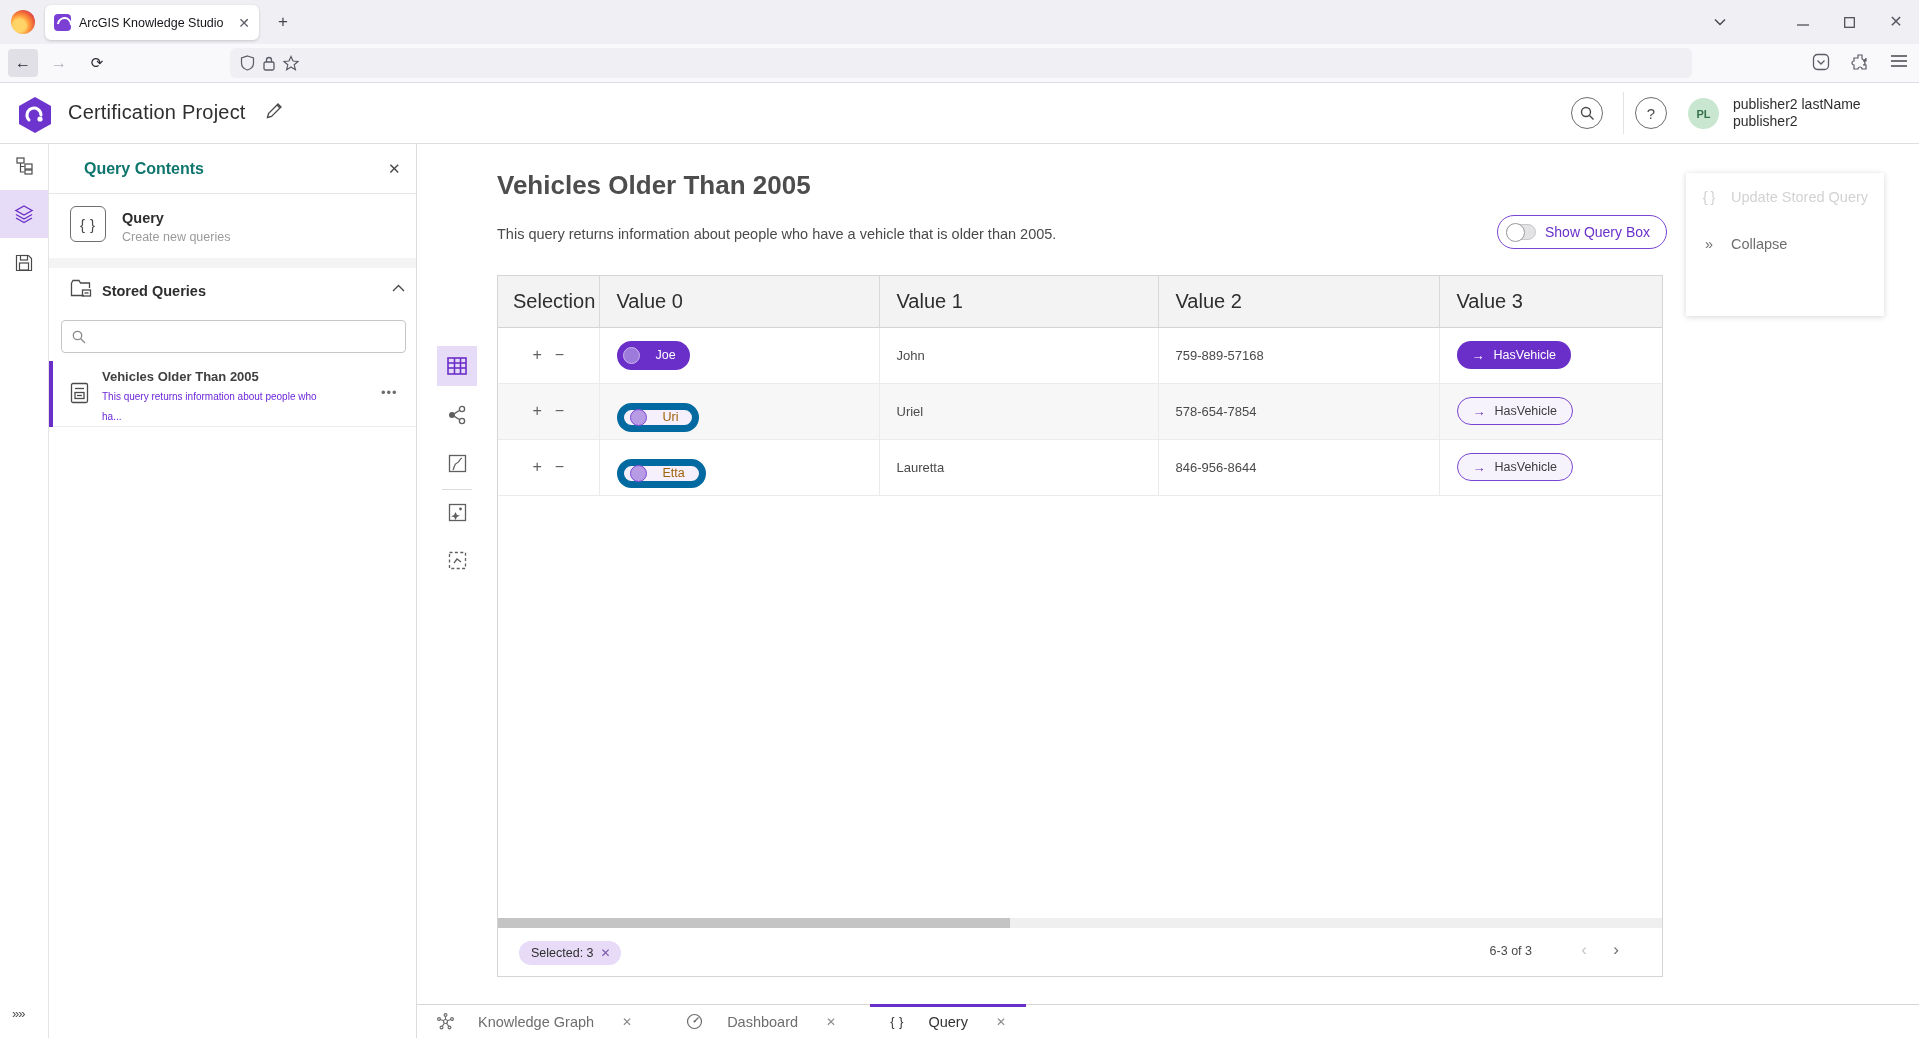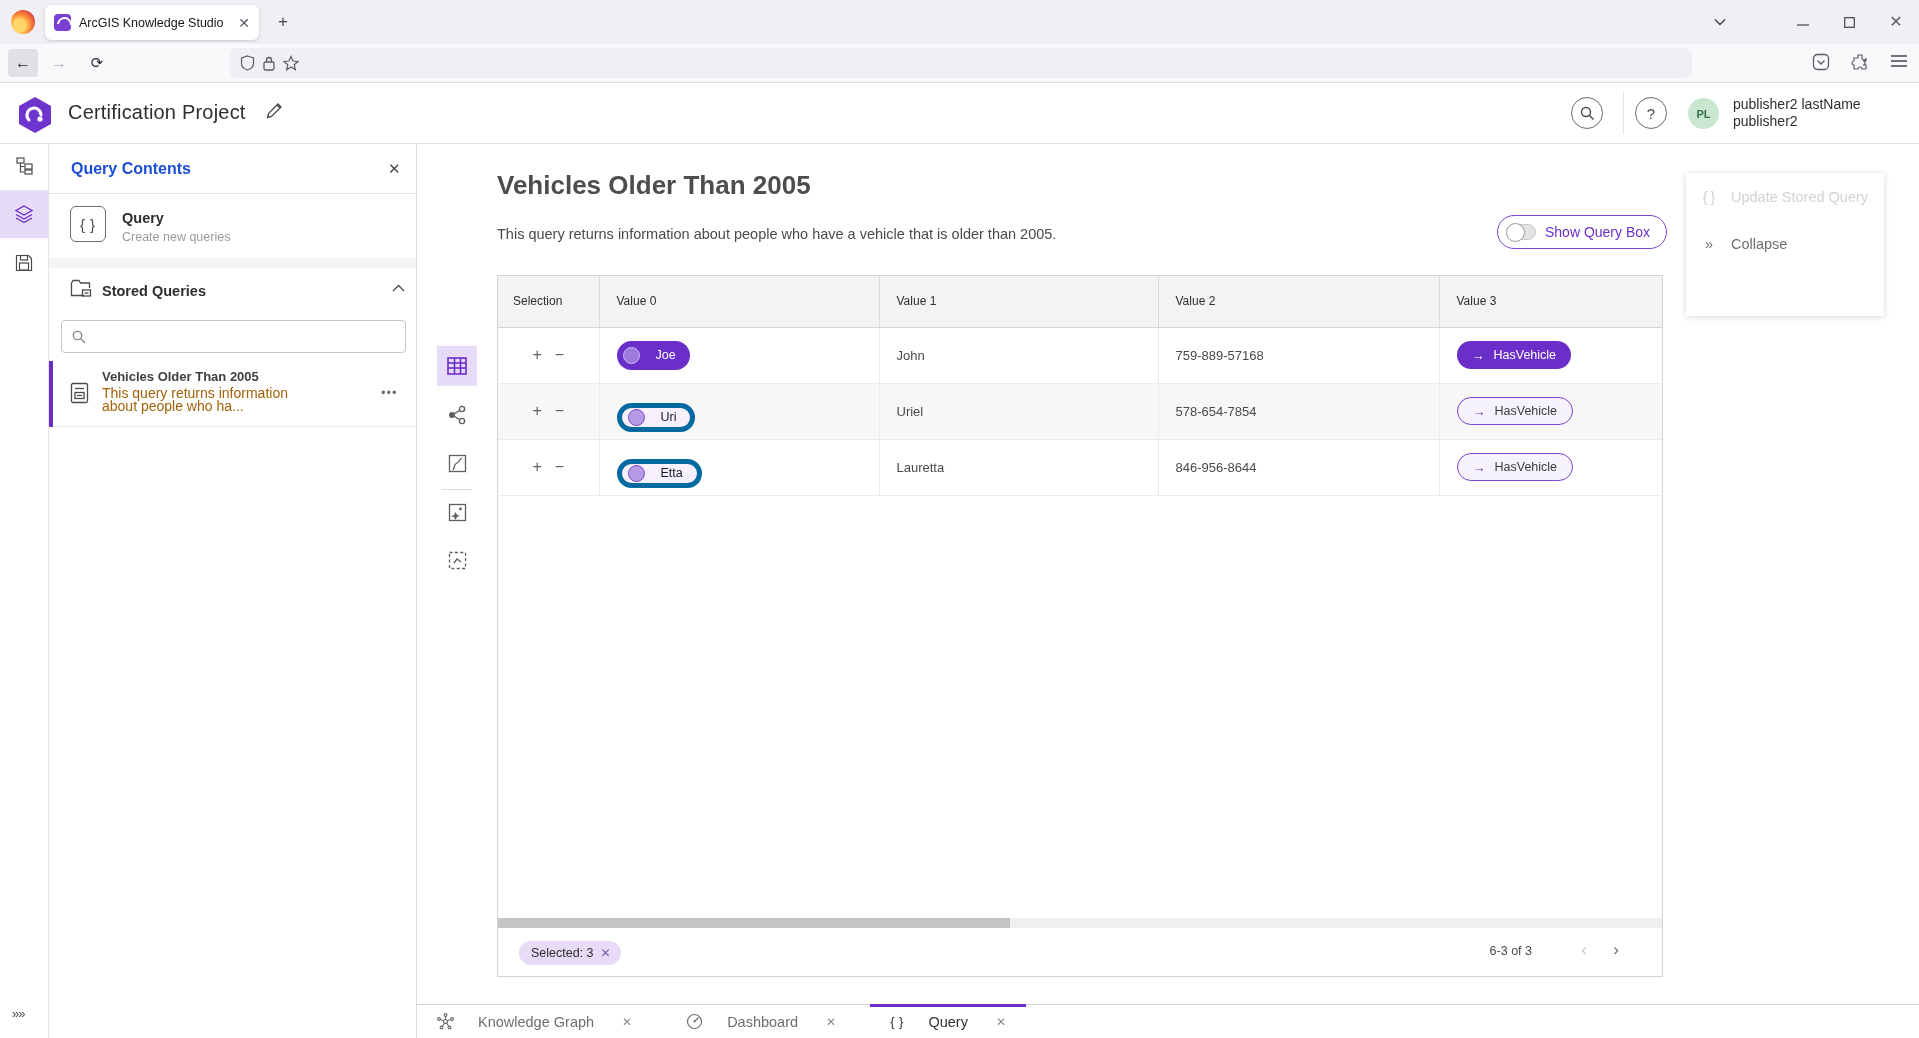--- a/index.html
+++ b/index.html
@@ -47,36 +47,36 @@
      display:flex; align-items:center; justify-content:center; font-size:11px; font-weight:700; color:#35704a; }
   #user-block { left:1733px; top:96px; font-size:14px; color:#2e2e2e; line-height:17px; }
 
   
   #left-rail { left:0; top:144px; width:49px; height:894px; background:#fff; border-right:1px solid #e4e4e4; }
   .rail-item { left:0; width:48px; height:48px; display:flex; align-items:center; justify-content:center; }
   .rail-item.selected { background:#e7dcf8; }
 
   
   #panel { left:49px; top:144px; width:368px; height:894px; background:#fff; border-right:1px solid #dcdcdc; }
-  #panel-title { left:71px; top:160px; font-size:16px; font-weight:700; color:#1d4ed8; }
+  #panel-title { left:84px; top:160px; font-size:16px; font-weight:700; color:#0f766e; }
   #panel-close { left:388px; top:160px; font-size:15px; color:#4a4a4a; }
   .hline { background:#e6e6e6; height:1px; }
   #query-item-icon { left:70px; top:206px; width:36px; height:36px; border:1px solid #6e6e6e; border-radius:6px;
      display:flex; align-items:center; justify-content:center; font-size:15px; color:#4a4a4a; letter-spacing:1px; }
   #query-item-title { left:122px; top:210px; font-size:14.5px; font-weight:700; color:#2e2e2e; }
   #query-item-sub { left:122px; top:230px; font-size:12.5px; color:#9b9b9b; }
   #stored-band { left:49px; top:258px; width:367px; height:10px; background:#f4f4f4; }
   #stored-title { left:102px; top:283px; font-size:14.5px; font-weight:700; color:#2e2e2e; }
   #search-box { left:61px; top:320px; width:345px; height:33px; border:1px solid #c6c6c6; border-radius:4px;
      display:flex; align-items:center; padding:0 10px; gap:8px; background:#fff; }
   #search-input { border:none; outline:none; flex:1; font-size:13px; font-family:inherit; background:transparent; }
   #stored-item { left:49px; top:361px; width:367px; height:66px; background:#fff; border-bottom:1px solid #ececec; }
   #stored-item-bar { left:49px; top:361px; width:4px; height:66px; background:#6b2fc9; }
   #stored-item-title { left:102px; top:369px; font-size:13px; font-weight:700; color:#404040; }
-  #stored-item-desc { left:102px; top:387px; width:220px; font-size:14px; color:#a16207; line-height:13px; }
+  #stored-item-desc { left:102px; top:387px; width:220px; font-size:10px; color:#6d28d9; line-height:20px; }
   #stored-item-menu { left:381px; top:385px; font-size:13px; color:#6e6e6e; letter-spacing:1px; }
 
   
   #main-title { left:497px; top:170px; font-size:26px; font-weight:600; color:#4d4d4d; }
   #main-desc { left:497px; top:226px; font-size:14.5px; color:#4a4a4a; }
   #show-query-box { left:1497px; top:215px; height:34px; border:1.5px solid #7a46d1; border-radius:17px;
      display:inline-flex; align-items:center; gap:9px; padding:0 16px 0 8px; background:#fff; }
   #sqb-track { width:30px; height:16px; border-radius:8px; background:#e3e3e6; border:1px solid #c9c9cd; position:relative; }
   #sqb-knob { position:absolute; left:-1px; top:-2px; width:19px; height:19px; border-radius:50%; background:#fff; border:1px solid #9a9aa0; }
   #sqb-label { font-size:14px; color:#6a30c9; }
@@ -84,34 +84,34 @@
   
   .tool { left:437px; width:40px; height:40px; display:flex; align-items:center; justify-content:center; }
   .tool.selected { background:#e7dcf8; }
   #tool-divider { left:442px; top:489px; width:30px; height:1px; background:#dcdcdc; }
 
   
   #table-card { left:497px; top:275px; width:1166px; height:702px; border:1px solid #d4d4d4; background:#fff; }
   #grid { width:100%; border-collapse:collapse; table-layout:fixed; }
   #grid col.c0{width:101px} #grid col.c1{width:280px} #grid col.c2{width:279px} #grid col.c3{width:281px} #grid col.c4{width:223px}
   #grid th { height:51px; background:#f3f3f3; border-bottom:1px solid #d4d4d4; border-left:1px solid #d9d9d9;
-     font-size:12px; font-weight:400; color:#2e2e2e; text-align:left; padding:0 0 0 17px; }
+     font-size:20px; font-weight:400; color:#2e2e2e; text-align:left; padding:0 0 0 17px; }
   #grid th:first-child { border-left:none; padding-left:15px; }
   #grid td { height:56px; border-bottom:1px solid #ebebeb; border-left:1px solid #ebebeb;
      font-size:13px; color:#4a4a4a; padding:0 0 0 17px; background:transparent; }
   #grid td:first-child { border-left:none; padding-left:0; }
   #grid tr.stripe td { background:#f7f7f7; }
   .sel-cell { display:flex; align-items:center; justify-content:center; gap:13px; color:#5f5f5f; font-size:16px; }
   .sel-cell span { cursor:default; }
 
   .entity-pill { display:inline-flex; align-items:center; gap:16px; height:29px; border-radius:15px; padding:0 14px 0 6px; font-size:12.5px; }
   .entity-pill .dot { width:17px; height:17px; border-radius:50%; }
   .entity-pill.filled { background:#6b2fc9; color:#fff; }
   .entity-pill.filled .dot { background:#9c7bdd; border:1px solid #c9b4ef; }
-  .entity-pill.outline { background:#f5f0fc; border:5px solid #0369a1; color:#0f172a;margin-top:12px; }
+  .entity-pill.outline { background:#f5f0fc; border:7px solid #0369a1; color:#a16207;margin-top:12px; }
   .entity-pill.outline .dot { background:#b79ce5; border:1px solid #7a46d1; }
 
   .rel-pill { display:inline-flex; align-items:center; gap:9px; height:28px; border-radius:14px; padding:0 15px; font-size:12.5px; }
   .rel-pill.filled { background:#6b2fc9; color:#fff; }
   .rel-pill.filled .arrow { color:#fff; }
   .rel-pill.outline { background:#f7f3fd; border:1px solid #7a46d1; color:#3d3d3d; }
   .rel-pill.outline .arrow { color:#6b2fc9; }
   .arrow { font-size:13px; }
 
   #hscroll-track { left:498px; top:918px; width:1164px; height:10px; background:#efefef; }

